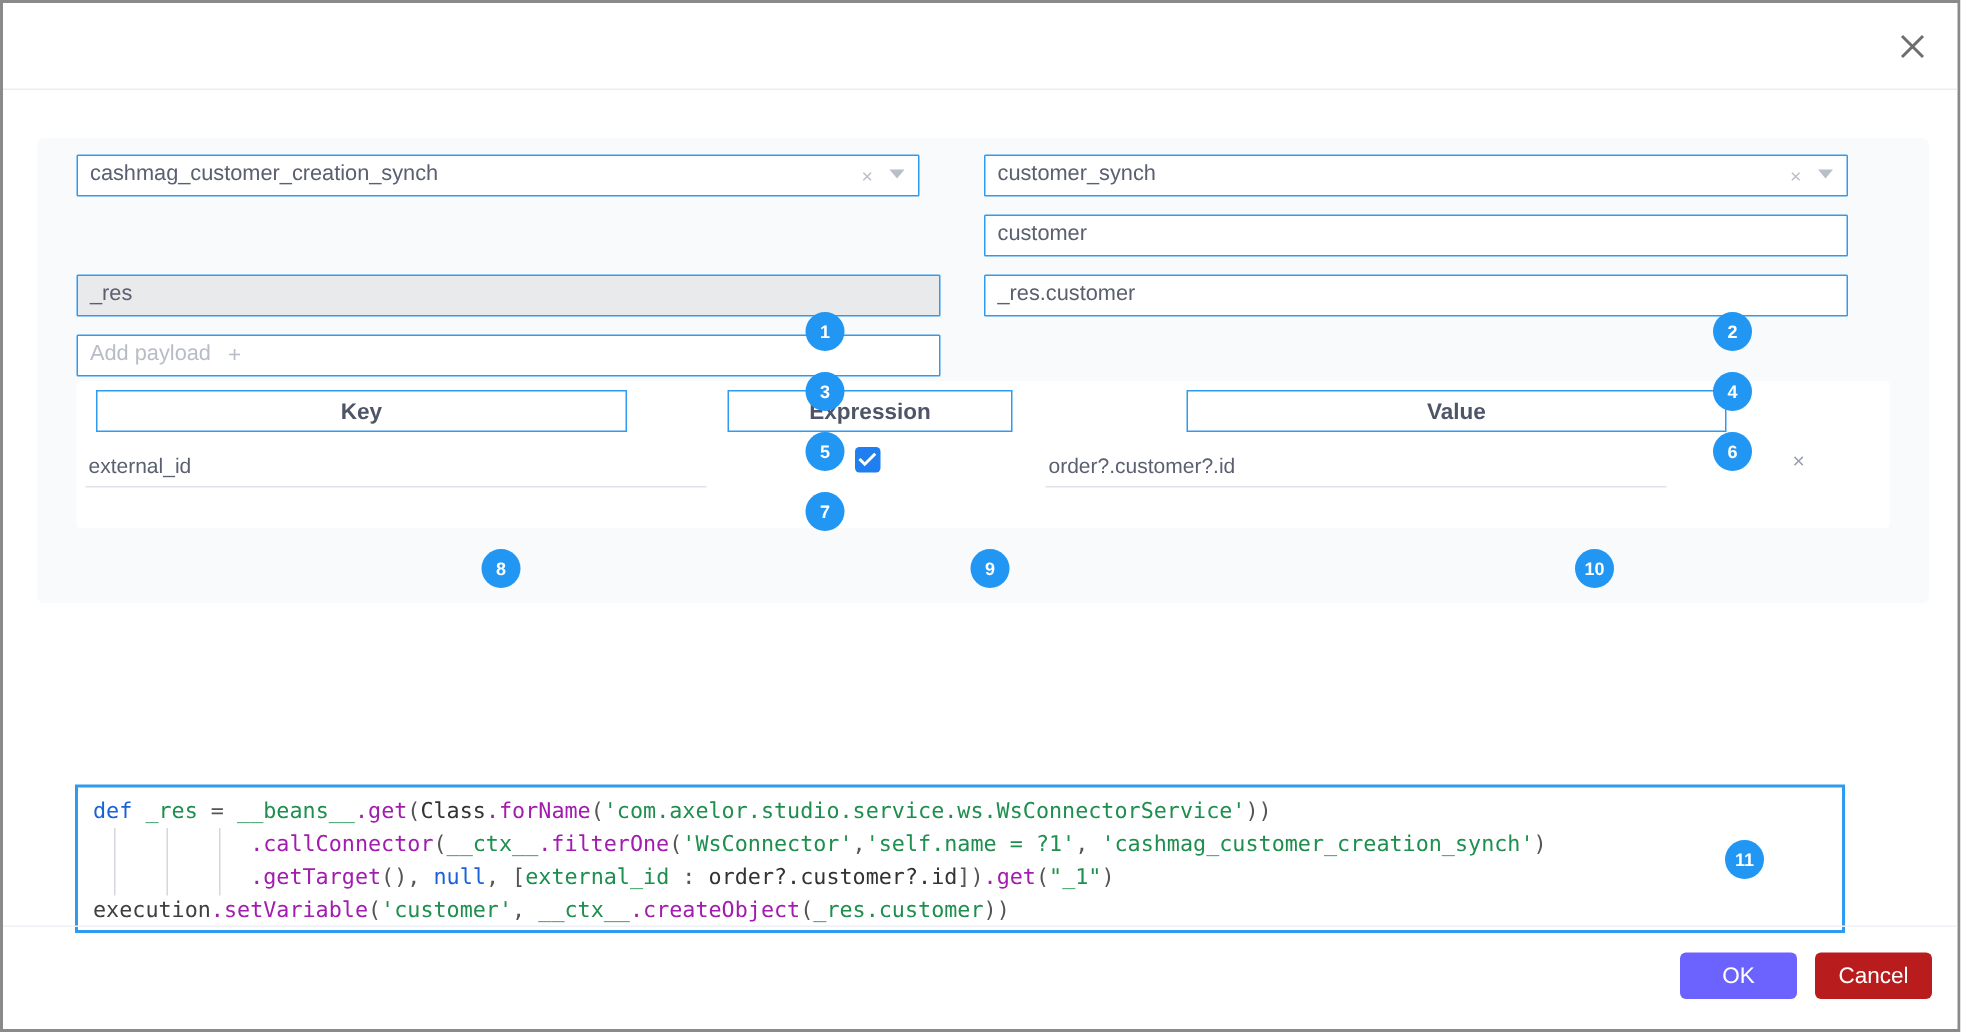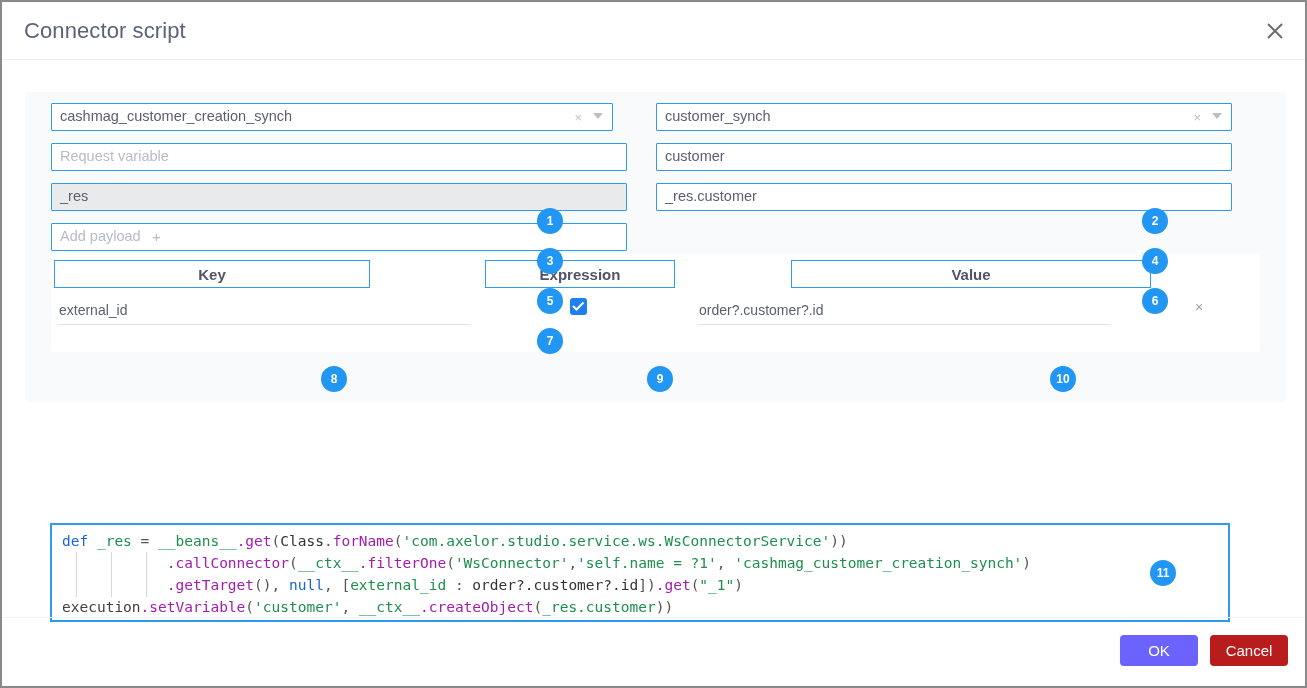--- a/index.html
+++ b/index.html
@@ -241,42 +241,38 @@
   }
   .btn-ok     { right: 107px; width: 78px; background: #6c63ff; }
   .btn-cancel { right: 17px;  width: 78px; background: #b91c1c; }
 </style>
 </head>
 <body>
 
 <div class="dialog">
 
   <div class="dlg-header">
-    <div class="dlg-title">Connector script</div>
     <div class="close-icon">
       <svg width="32" height="32" viewBox="0 0 32 32">
         <path d="M9 9 L23 23 M23 9 L9 23" stroke="#6e6e6e" stroke-width="2" fill="none"></path>
       </svg>
     </div>
   </div>
 
   <div class="body-area">
 
     <div class="panel">
 
       <div class="fld" style="left:26px; top:11px; width:562px;">
         <span class="fld-text">cashmag_customer_creation_synch</span>
         <span class="fld-clear">×</span>
         <span class="fld-caret"></span>
       </div>
       <div class="badge" style="left:512px; top:116px;">1</div>
 
-      <div class="fld" style="left:26px; top:51px; width:576px;">
-        <span class="fld-text ph">Request variable</span>
-      </div>
       <div class="badge" style="left:512px; top:156px;">3</div>
 
       <div class="fld grey" style="left:26px; top:91px; width:576px;">
         <span class="fld-text">_res</span>
       </div>
       <div class="badge" style="left:512px; top:196px;">5</div>
 
       <div class="fld" style="left:26px; top:131px; width:576px;">
         <span class="fld-text ph">Add payload</span>
         <span class="plus-sign">+</span>
@@ -294,21 +290,21 @@
         <span class="fld-text">customer</span>
       </div>
       <div class="badge" style="left:1117px; top:156px;">4</div>
 
       <div class="fld" style="left:631px; top:91px; width:576px;">
         <span class="fld-text">_res.customer</span>
       </div>
       <div class="badge" style="left:1117px; top:196px;">6</div>
 
       <div class="tbl-card">
-        <div class="col-head" style="left:3px; width:316px;">Key</div>
+        <div class="col-head" style="left:13px; width:354px;">Key</div>
         <div class="col-head" style="left:434px; width:190px;">Expression</div>
         <div class="col-head" style="left:740px; width:360px;">Value</div>
 
         <div class="row-cell" style="left:8px; top:48px;">external_id</div>
         <div class="row-underline" style="left:6px; top:70px; width:414px;"></div>
 
         <div class="chk" style="left:519px; top:44px;">
           <svg width="13" height="11" viewBox="0 0 13 11">
             <path d="M1 5 L4.5 8.5 L11.5 1.5" stroke="#ffffff" stroke-width="2" fill="none"></path>
           </svg>

